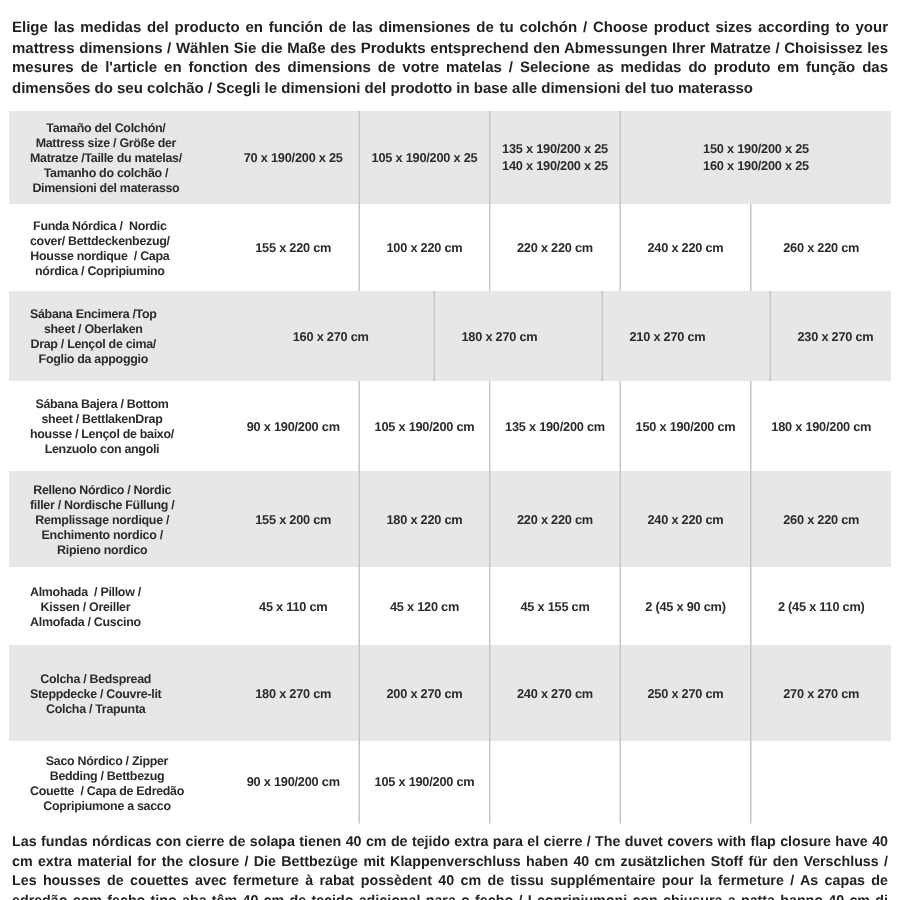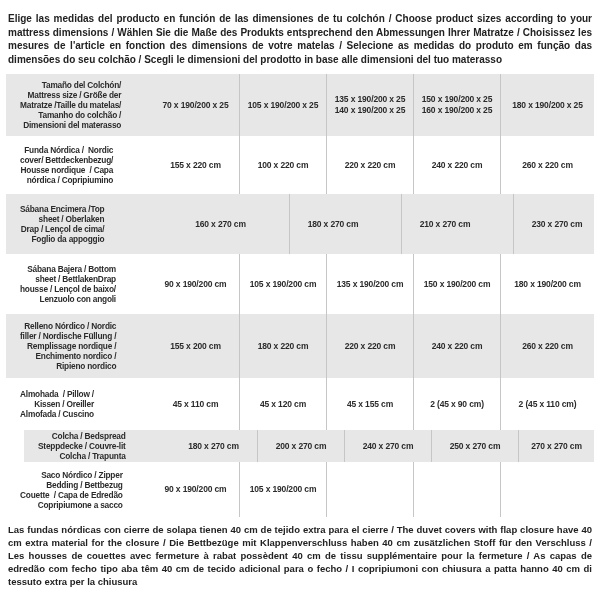--- a/index.html
+++ b/index.html
@@ -23,33 +23,33 @@
   }
   .size-table{margin:0 -2px 6px -2px;}
   .trow{display:flex;align-items:stretch;}
   .trow.shaded{background:var(--shade);}
   .trow:nth-child(1){height:62px;}
   .trow:nth-child(2){height:58px;}
   .trow:nth-child(3){height:60px;gap:25px;}
   .trow:nth-child(4){height:60px;}
   .trow:nth-child(5){height:64px;}
   .trow:nth-child(6){height:52px;}
-  .trow:nth-child(7){height:32px;margin-left:18px;}
+  .trow:nth-child(7){height:64px;}
   .trow:nth-child(8){height:55px;}
   .cell{
     display:flex;align-items:center;
     font-weight:bold;
     white-space:pre;
   }
   .cell.label{
     width:146px;flex:none;
     padding-left:14px;
     font-size:8.3px;line-height:10px;
     letter-spacing:-0.2px;
-    text-align:right;
+    text-align:center;
     justify-content:flex-start;
   }
   .cell.value{
     width:87px;flex:none;
     font-size:8.5px;line-height:11px;
     letter-spacing:-0.15px;
     justify-content:center;
     text-align:center;
   }
   .cell.value:last-child{flex:1;width:auto;}
@@ -72,21 +72,20 @@
 Mattress size / Größe der
 Matratze /Taille du matelas/
 Tamanho do colchão /
 Dimensioni del materasso</div>
         <div class="cell value">70 x 190/200 x 25</div>
         <div class="cell value">105 x 190/200 x 25</div>
         <div class="cell value">135 x 190/200 x 25
 140 x 190/200 x 25</div>
         <div class="cell value">150 x 190/200 x 25
 160 x 190/200 x 25</div>
-        <div class="cell value">180 x 190/200 x 25</div>
       </div>
       <div class="trow">
         <div class="cell label">Funda Nórdica /  Nordic
 cover/ Bettdeckenbezug/
 Housse nordique  / Capa
 nórdica / Copripiumino</div>
         <div class="cell value">155 x 220 cm</div>
         <div class="cell value">100 x 220 cm</div>
         <div class="cell value">220 x 220 cm</div>
         <div class="cell value">240 x 220 cm</div>

